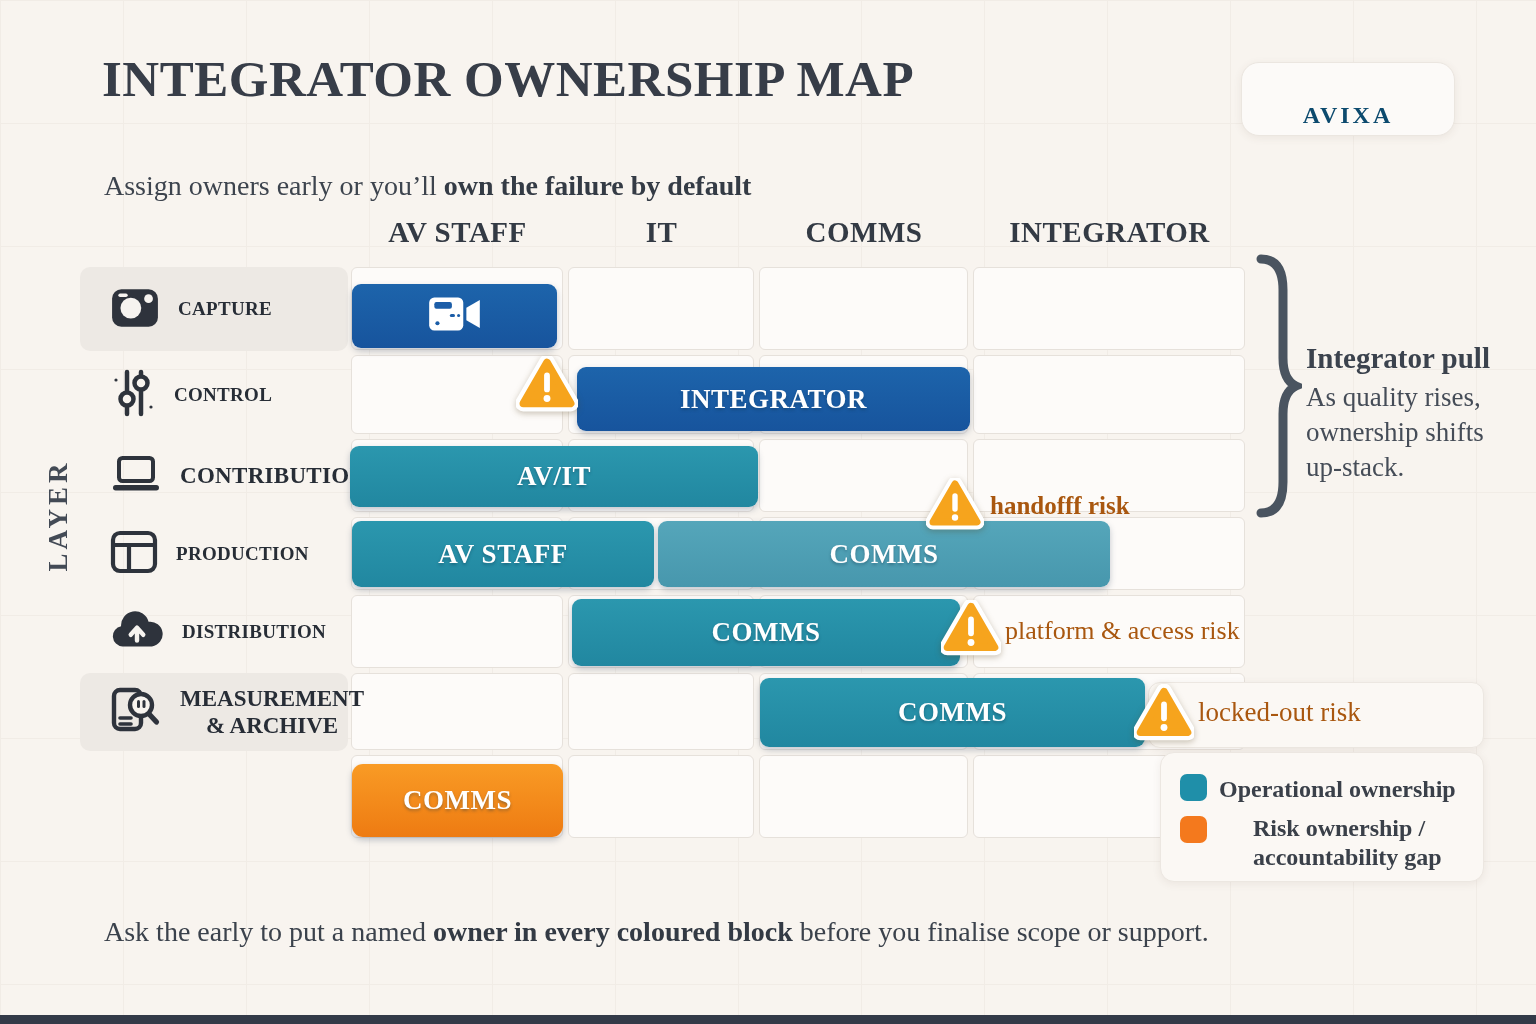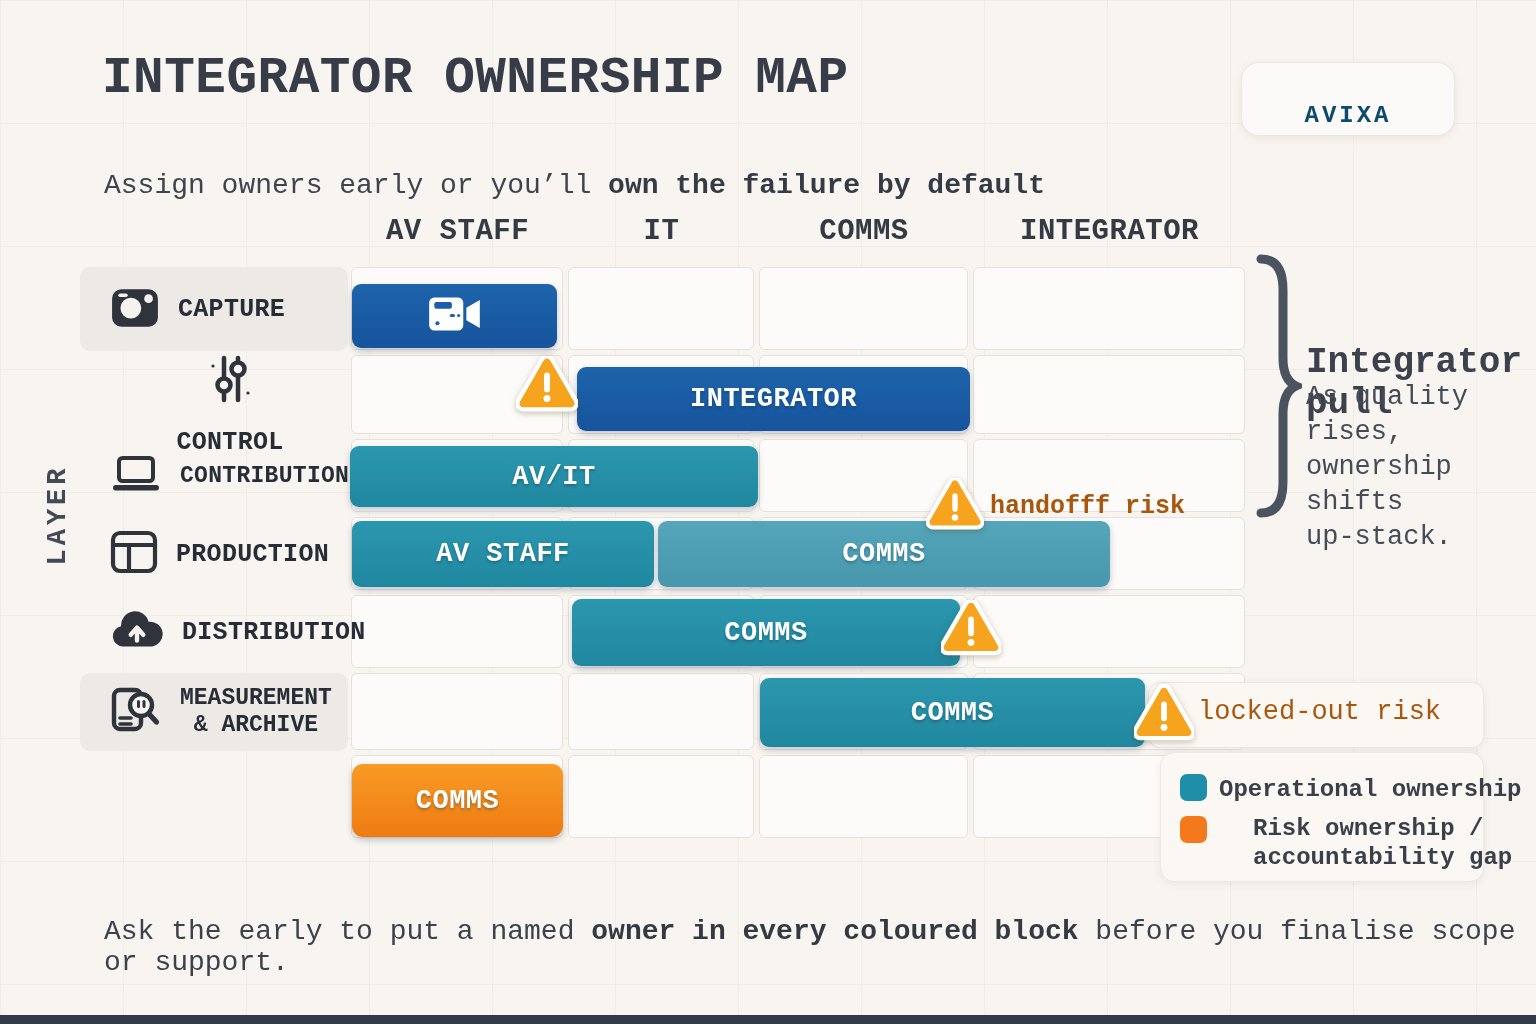--- a/index.html
+++ b/index.html
@@ -3,21 +3,21 @@
 <meta charset="utf-8">
 <style>
   html,body{margin:0;padding:0;background:#e9e4de;}
   .stage{
     position:relative;width:1536px;height:1024px;overflow:hidden;
     background:#f8f4ef;
     background-image:
       linear-gradient(#f1ece6 1px, transparent 1px),
       linear-gradient(90deg, #f1ece6 1px, transparent 1px);
     background-size:123px 123px;
-    font-family:Liberation Mono, monospace;
+    font-family:Liberation Serif, serif;
     color:#363d47;
   }
   .abs{position:absolute;}
 
   
   .title{left:102px;top:50px;font-size:51px;font-weight:bold;letter-spacing:.5px;color:#373d48;}
   .subtitle{left:104px;top:126px;font-size:28px;color:#3d444e;margin-top:44px;}
   .subtitle b{color:#343b45;}
   .logo-card{left:1241px;top:62px;width:212px;height:72px;background:#fcfaf8;border:1px solid #ebe6e0;
     border-radius:18px;box-shadow:0 2px 8px rgba(90,70,50,.08);display:flex;align-items:center;justify-content:center;}
@@ -31,23 +31,23 @@
   .ch0{left:349px;width:217px;} .ch1{left:566px;width:191px;} .ch2{left:757px;width:214px;} .ch3{left:971px;width:277px;}
 
   
   .cell{position:absolute;background:#fdfbf9;border:1px solid #e6e1db;border-radius:6px;box-sizing:border-box;}
   .row-strip{left:80px;width:268px;background:#ede9e4;border-radius:10px;}
   .strip-capture{top:267px;height:84px;}
   .strip-measurement{top:673px;height:78px;}
 
   
   .rowlab{left:100px;width:250px;display:flex;align-items:center;gap:18px;padding-left:10px;box-sizing:border-box;}
-  .rowlab .txt{font-size:25px;font-weight:bold;color:#272d36;letter-spacing:.3px;}
+  .rowlab .txt{font-size:19px;font-weight:bold;color:#272d36;letter-spacing:.3px;}
   .rowlab .txt2{font-size:23px;font-weight:bold;color:#272d36;line-height:27px;text-align:center;}
-  .rl0{top:265px;height:88px;} .rl1{top:353px;height:84px;flex-direction:column;} .rl2{top:437px;height:78px;}
+  .rl0{top:265px;height:88px;} .rl1{top:353px;height:84px;} .rl2{top:437px;height:78px;}
   .rl3{top:515px;height:78px;} .rl4{top:593px;height:78px;} .rl5{top:671px;height:82px;}
   .rl2 .txt{font-size:23px;}
 
   
   .bar{display:flex;align-items:center;justify-content:center;border-radius:9px;
     box-shadow:0 3px 6px rgba(45,65,95,.28);}
   .bar .blabel{font-size:27px;font-weight:bold;color:#ffffff;letter-spacing:.5px;
     text-shadow:0 2px 3px rgba(15,45,70,.35);}
   .blue{background:linear-gradient(180deg,#1d64ab,#17549d);}
   .teal{background:linear-gradient(180deg,#2b97ae,#2187a0);}
@@ -70,21 +70,21 @@
   .w-locked{left:1134px;top:684px;}
   .risk-text{font-size:25px;color:#a9570f;white-space:nowrap;z-index:5;}
   .t-handoff{left:990px;top:492px;font-weight:bold;}
   .t-platform{left:1005px;top:616px;font-size:26px;}
   .t-locked{left:1198px;top:697px;font-size:27px;}
   .risk-card{left:1148px;top:682px;width:334px;height:64px;background:#fbf8f4;border:1px solid #ece7e1;
     border-radius:12px;box-shadow:0 2px 8px rgba(90,70,50,.08);}
 
   
   .brace{left:1254px;top:254px;}
-  .callout-title{left:1306px;top:342px;font-size:36px;font-weight:bold;color:#3b424d;}
+  .callout-title{left:1306px;top:342px;font-size:29px;font-weight:bold;color:#3b424d;}
   .callout-body{left:1306px;top:380px;font-size:27px;color:#454c57;line-height:35px;}
   .callout-body span{display:block;}
 
   
   .legend-card{left:1160px;top:752px;width:322px;height:128px;background:#fbf8f4;border:1px solid #ece7e1;
     border-radius:14px;box-shadow:0 2px 8px rgba(90,70,50,.08);}
   .swatch{width:27px;height:27px;border-radius:7px;}
   .sw-teal{left:1180px;top:774px;background:#1f8fa9;}
   .sw-orange{left:1180px;top:816px;background:#f4791d;}
   .legend-text{left:1219px;font-size:24px;font-weight:bold;color:#3a4049;}
@@ -284,20 +284,21 @@
   <div class="abs warn w-locked">
     <svg width="60" height="58" viewBox="0 0 56 52">
         <path d="M28 6 L50 44 H6 Z" fill="none" stroke="#ffffff" stroke-width="15" stroke-linejoin="round"></path>
         <path d="M28 6 L50 44 H6 Z" fill="#f6a41d" stroke="#f6a41d" stroke-width="7" stroke-linejoin="round"></path>
         <line x1="28" y1="18" x2="28" y2="31" stroke="#ffffff" stroke-width="5.4" stroke-linecap="round"></line>
         <circle cx="28" cy="39.5" r="3.2" fill="#ffffff"></circle>
       </svg>
   </div>
 
   <div class="abs risk-text t-handoff">handofff risk</div>
+  <div class="abs risk-text t-platform">platform &amp; access risk</div>
   <div class="abs risk-text t-locked">locked-out risk</div>
 
   <div class="abs brace">
     <svg width="48" height="264" viewBox="0 0 48 264">
         <path d="M7 5 Q29 5 29 36 L29 104 Q29 126 42 132 Q29 138 29 160 L29 228 Q29 259 7 259" fill="none" stroke="#4a5460" stroke-width="9" stroke-linecap="round"></path>
       </svg>
   </div>
   <div class="abs callout-title">Integrator pull</div>
   <div class="abs callout-body">
     <span>As quality rises,</span>

